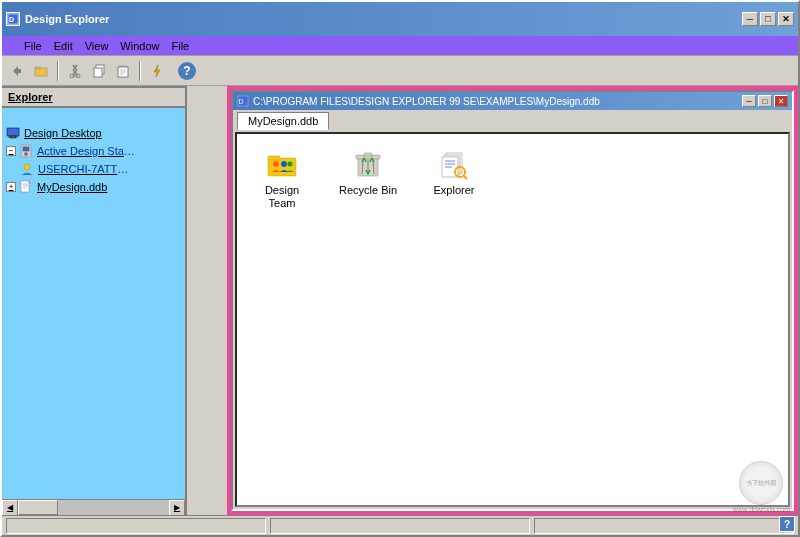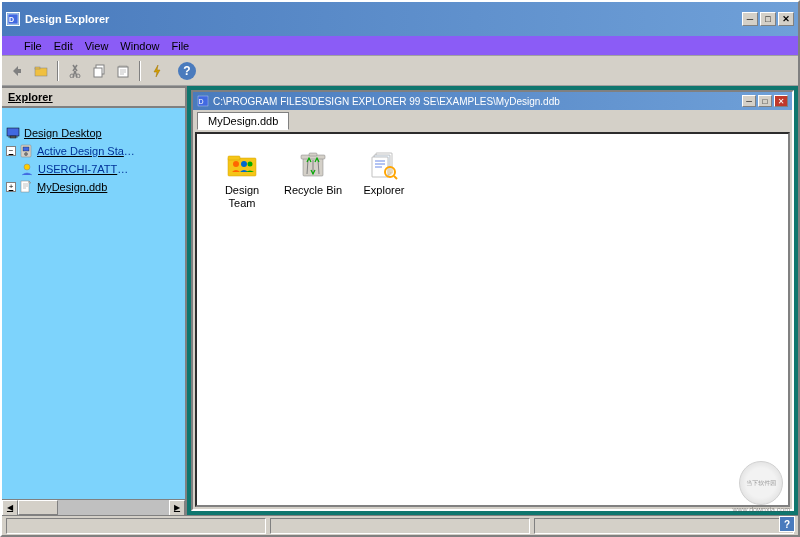--- a/index.html
+++ b/index.html
@@ -176,22 +176,23 @@
       background: #fff;
       flex-shrink: 0;
       line-height: 1;
     }
 
     
     .main-panel {
       flex: 1;
       display: flex;
       flex-direction: column;
-      background: #0f766e;
+      background: #ec4899;
       padding: 4px;
+      margin-left: 40px;
     }
 
     
     .sub-window {
       flex: 1;
       border: 2px solid #808080;
       border-right-color: #fff;
       border-bottom-color: #fff;
       background: #d4d0c8;
       display: flex;
@@ -249,21 +250,21 @@
     
     .file-view {
       flex: 1;
       background: #fff;
       border: 2px inset #808080;
       margin: 2px;
       padding: 10px;
       display: flex;
       flex-wrap: wrap;
       align-content: flex-start;
-      gap: 1px;
+      gap: 16px;
     }
 
     .file-item {
       display: flex;
       flex-direction: column;
       align-items: center;
       width: 70px;
       cursor: pointer;
       padding: 4px;
     }

